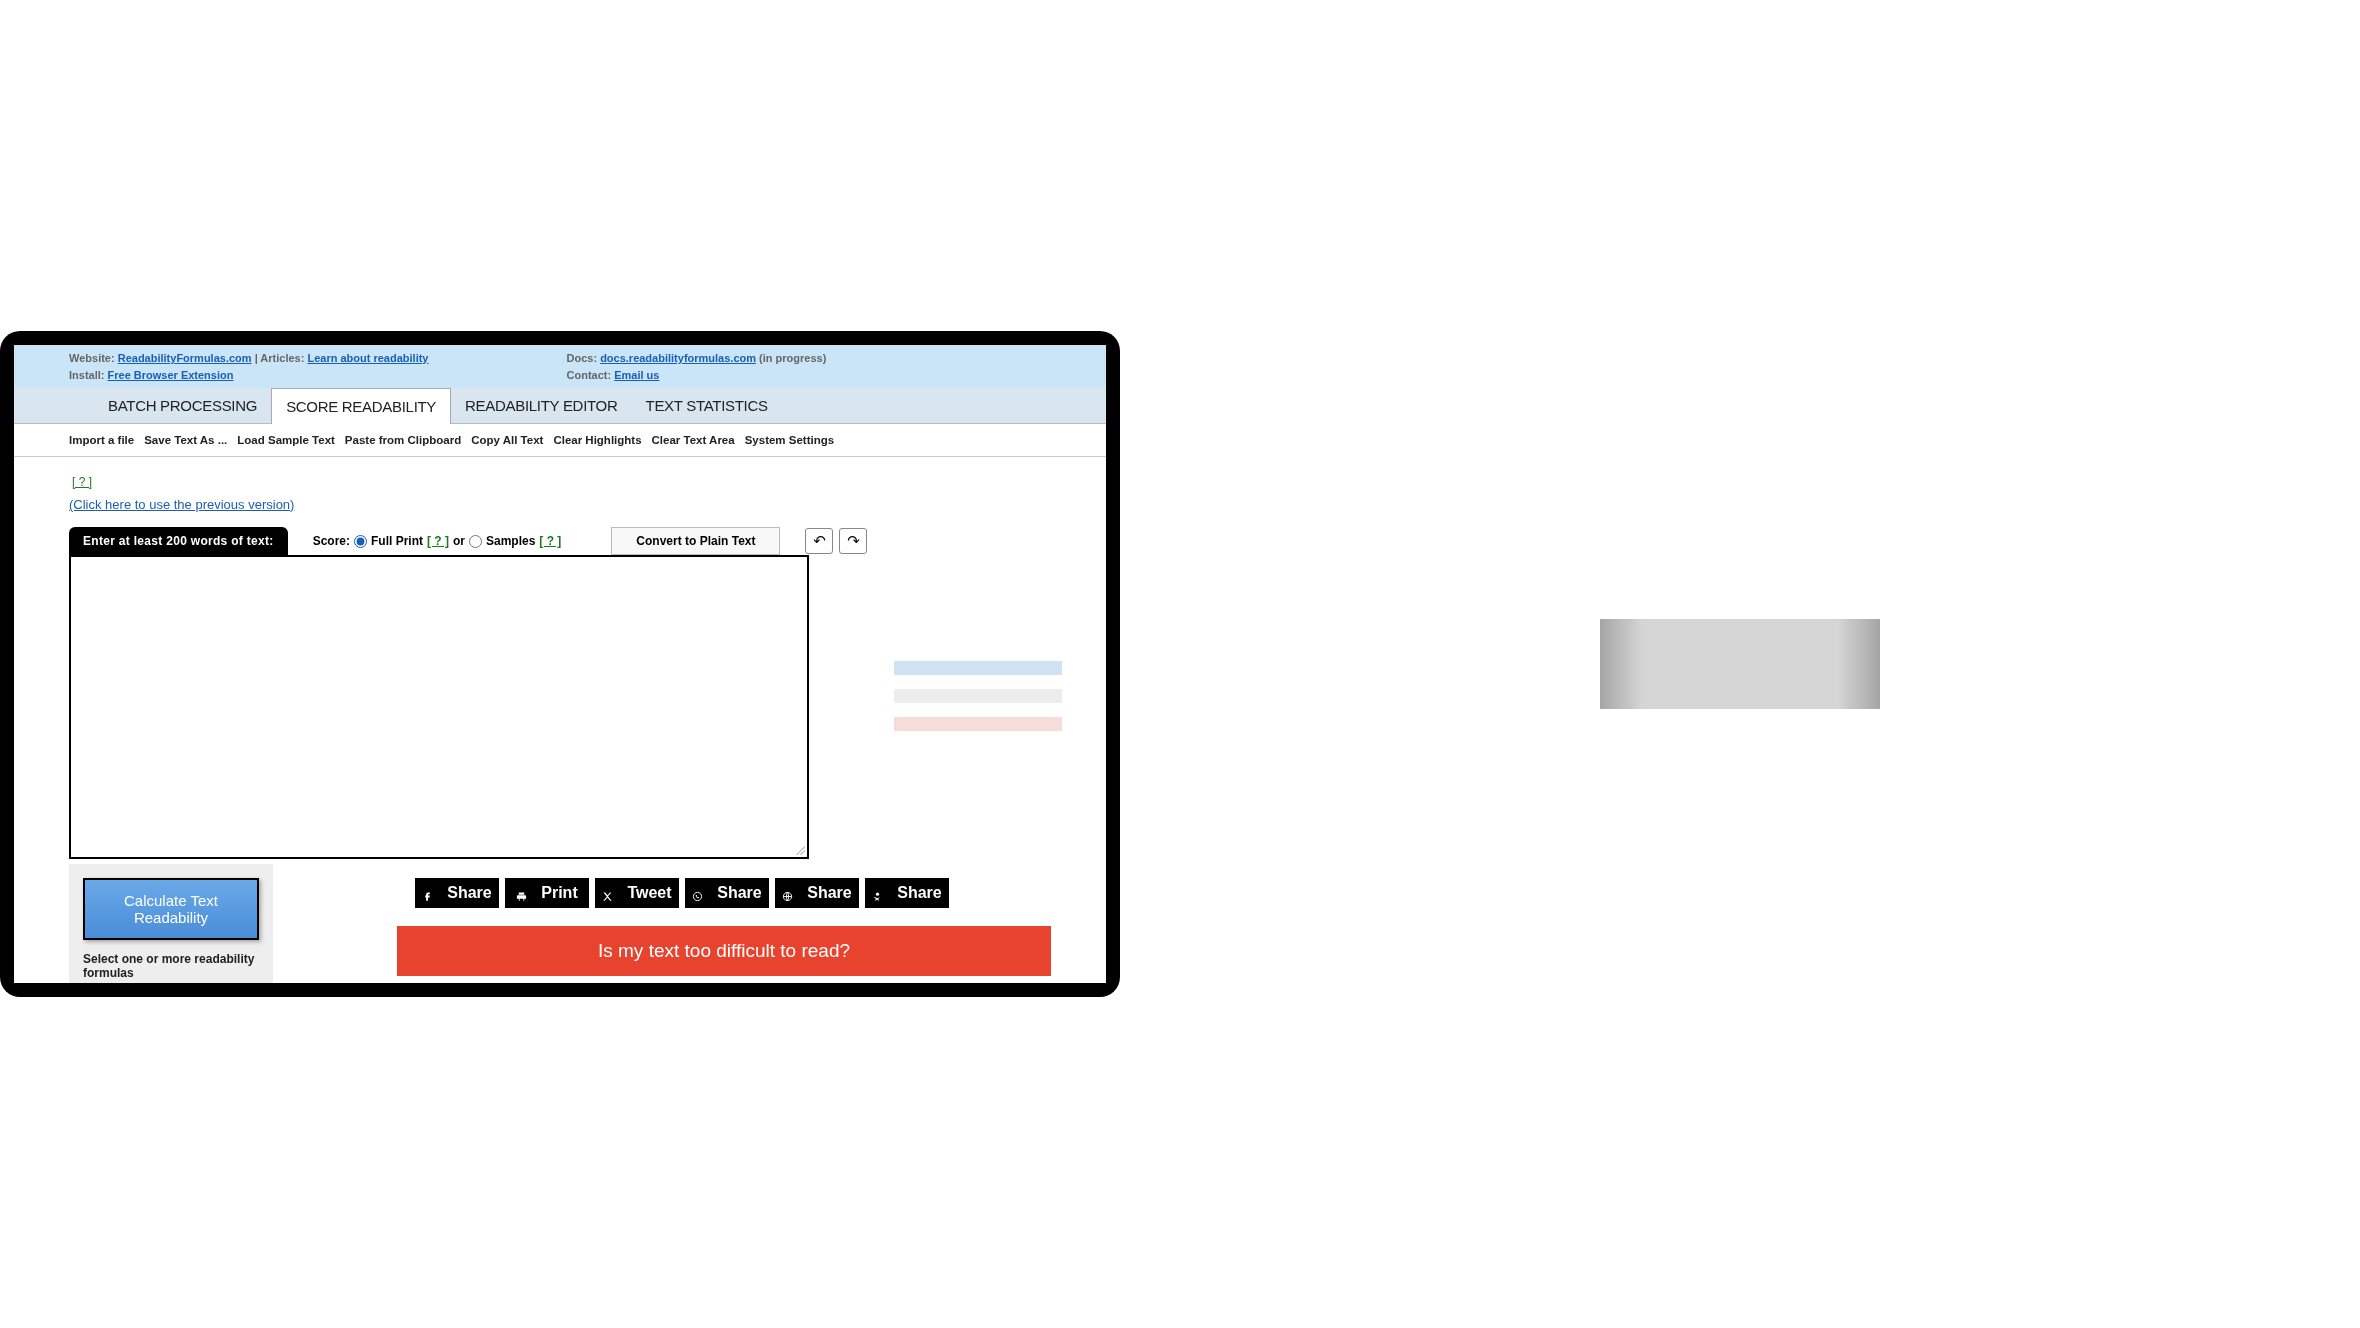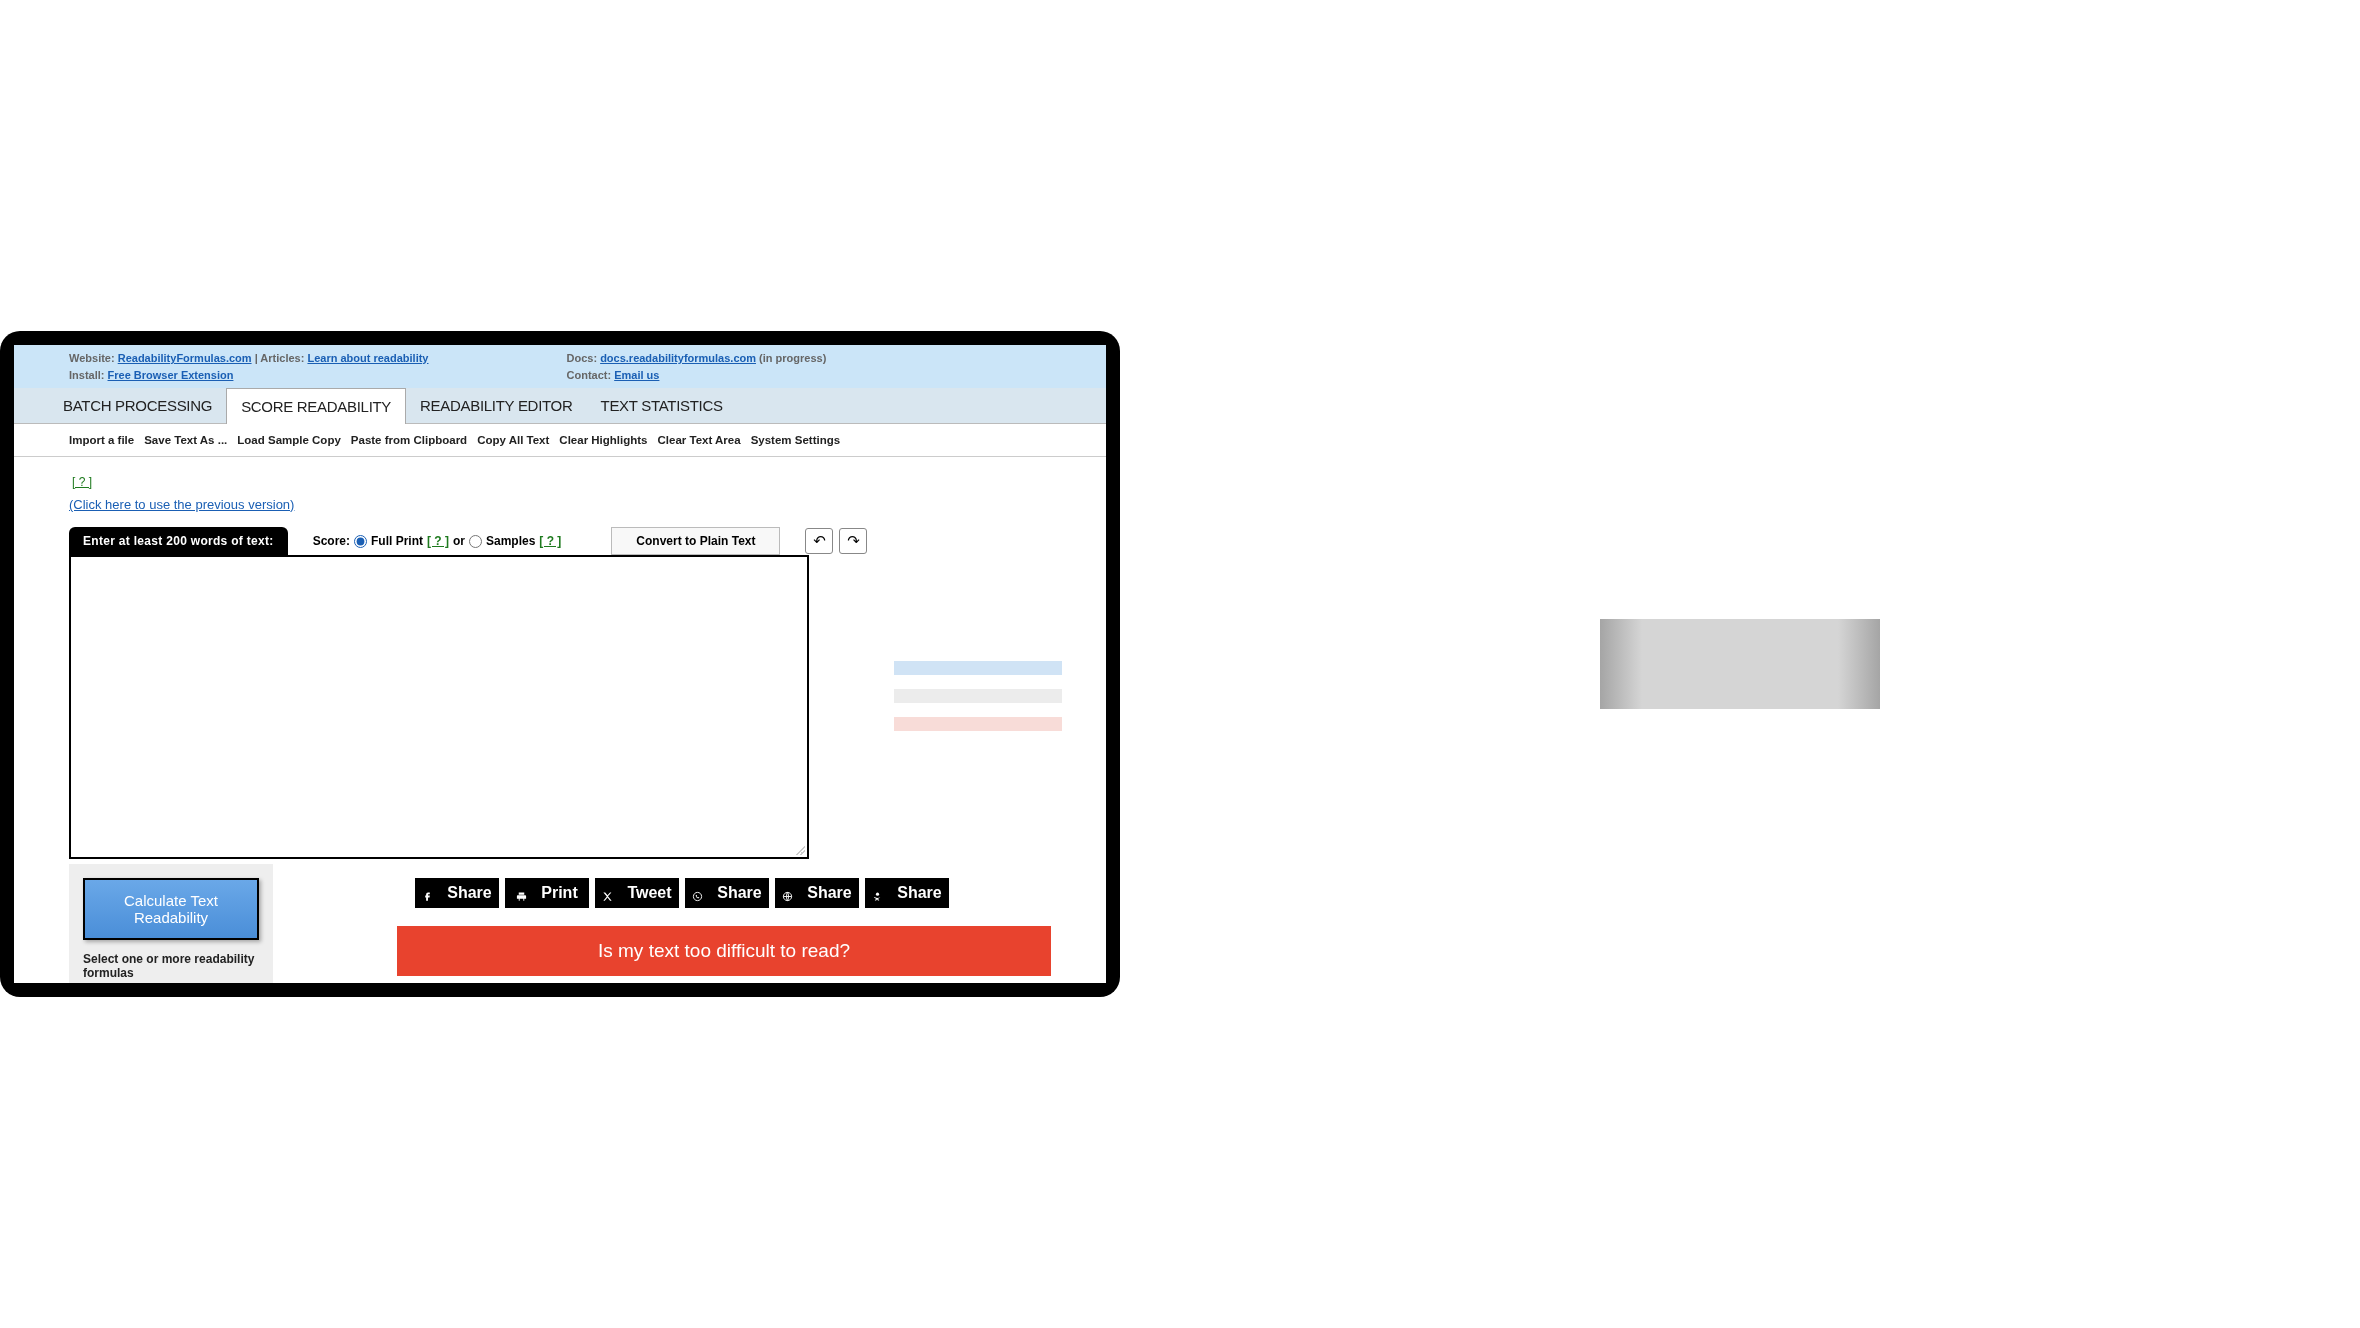--- a/index.html
+++ b/index.html
@@ -45,21 +45,21 @@
 .info-left { flex: 1; }
 .info-right { flex: 1; }
 .info-bar a { color: #1a5fb4; text-decoration: underline; }
 .info-bar .lbl { color: #666; }
 .info-line { line-height: 1.5; }
 
 
 .nav-tabs {
   background: #d9e6ef;
   display: flex;
-  padding: 0 35px;
+  padding: 0 80px;
   border-bottom: 1px solid #bbb;
 }
 .nav-tab {
   padding: 9px 14px;
   font-size: 15px;
   font-weight: 500;
   color: #222;
   cursor: pointer;
   font-family: Arial, sans-serif;
   letter-spacing: -0.3px;
@@ -310,21 +310,21 @@
     <div class="nav-tabs">
       <div class="nav-tab">BATCH PROCESSING</div>
       <div class="nav-tab active">SCORE READABILITY</div>
       <div class="nav-tab">READABILITY EDITOR</div>
       <div class="nav-tab">TEXT STATISTICS</div>
     </div>
 
     <div class="toolbar">
       <span class="toolbar-item">Import a file</span>
       <span class="toolbar-item">Save Text As ...</span>
-      <span class="toolbar-item">Load Sample Copy</span>
+      <span class="toolbar-item">Load Sample Text</span>
       <span class="toolbar-item">Paste from Clipboard</span>
       <span class="toolbar-item">Copy All Text</span>
       <span class="toolbar-item">Clear Highlights</span>
       <span class="toolbar-item">Clear Text Area</span>
       <span class="toolbar-item">System Settings</span>
     </div>
 
     <div class="content">
       <div class="title-row">
         <a class="help-link-sm">[  ?  ]</a>

